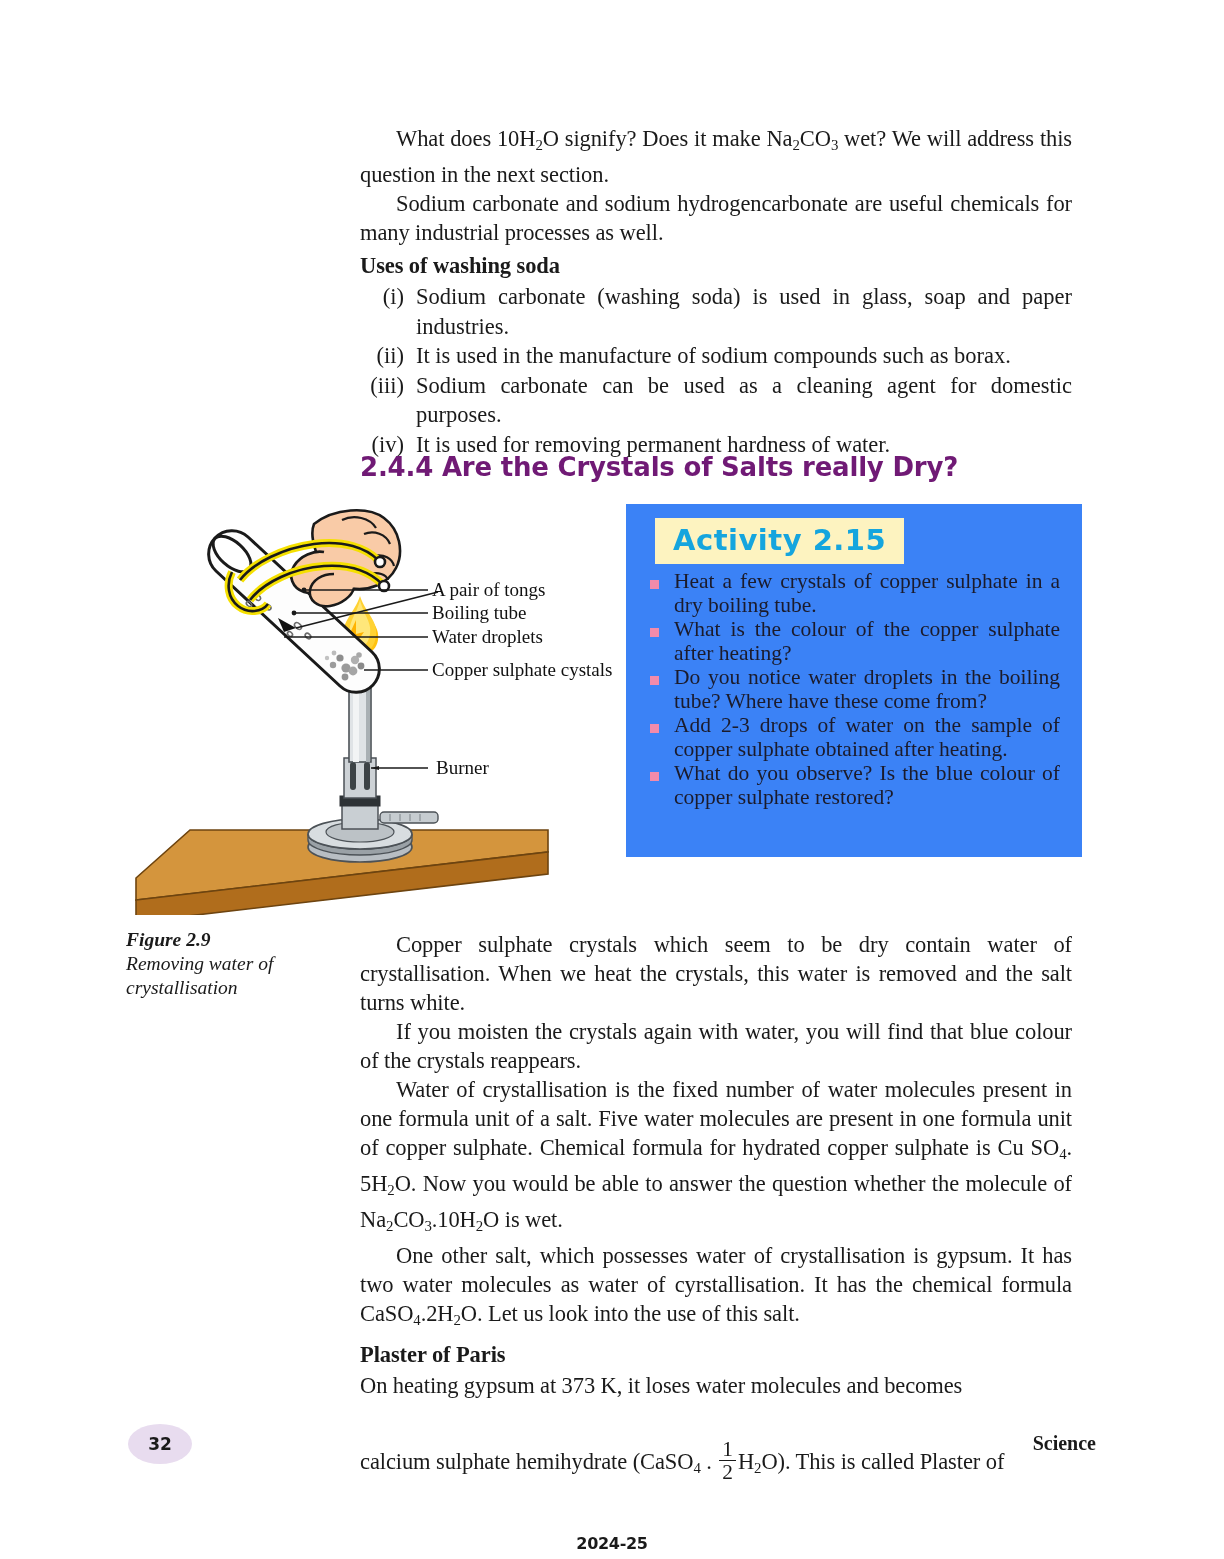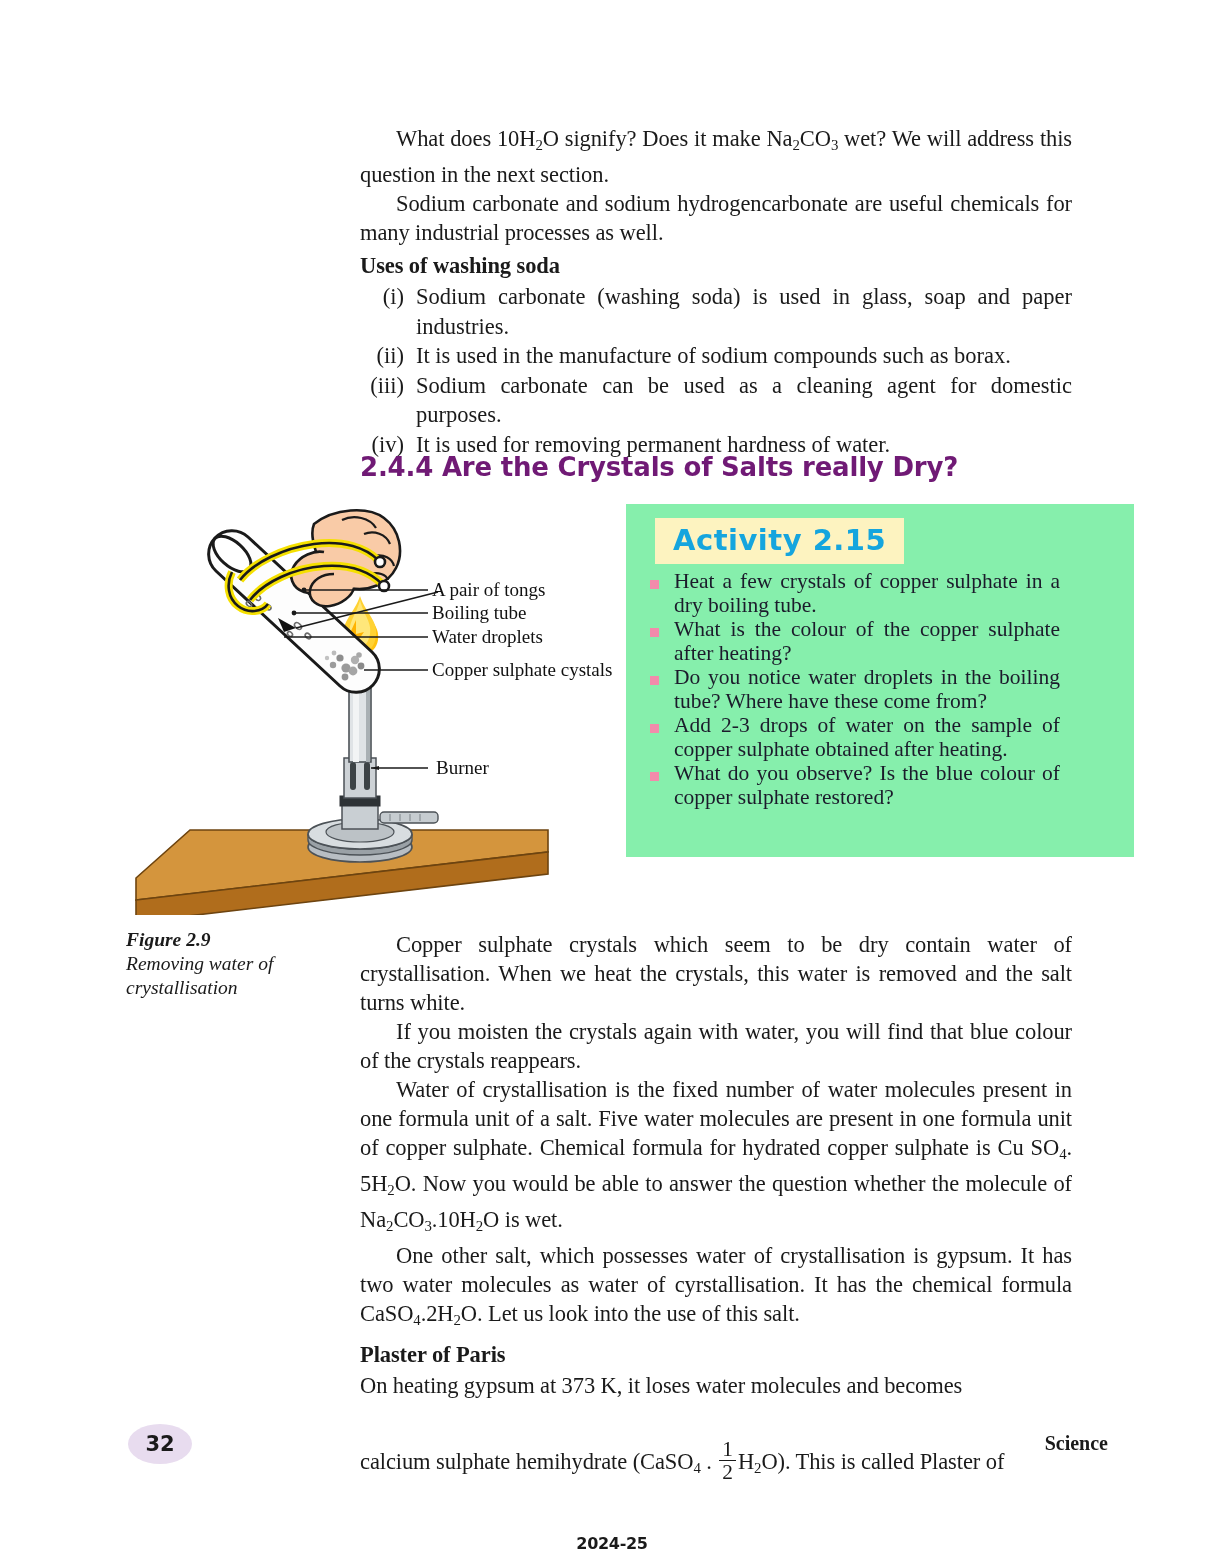--- a/index.html
+++ b/index.html
@@ -83,23 +83,23 @@
     font-weight: bold;
     color: #701a75;
     letter-spacing: -0.2px;
   }
 
   
   .activity-box {
     position: absolute;
     left: 626px;
     top: 504px;
-    width: 508px;
+    width: 456px;
     height: 353px;
-    background: #86efac;
+    background: #3b82f6;
     box-sizing: border-box;
   }
   .activity-title-band {
     position: absolute;
     left: 29px;
     top: 14px;
     background: #fdf3c0;
     padding: 5px 18px 7px 18px;
   }
   .activity-title-band .atext {
@@ -197,26 +197,26 @@
     height: 40px;
     border-radius: 50%;
     background: #e8dcef;
     display: flex;
     align-items: center;
     justify-content: center;
   }
   .page-badge span {
     font-family: "DejaVu Sans", sans-serif;
     font-weight: bold;
-    font-size: 21px;
+    font-size: 17px;
     color: #1a1a1a;
   }
   .footer-right {
     position: absolute;
-    right: 116px;
+    right: 128px;
     top: 1432px;
     font-size: 20px;
     font-weight: bold;
     font-family: "Liberation Serif", serif;
   }
   .footer-center {
     position: absolute;
     left: 0;
     right: 0;
     top: 1490px;

